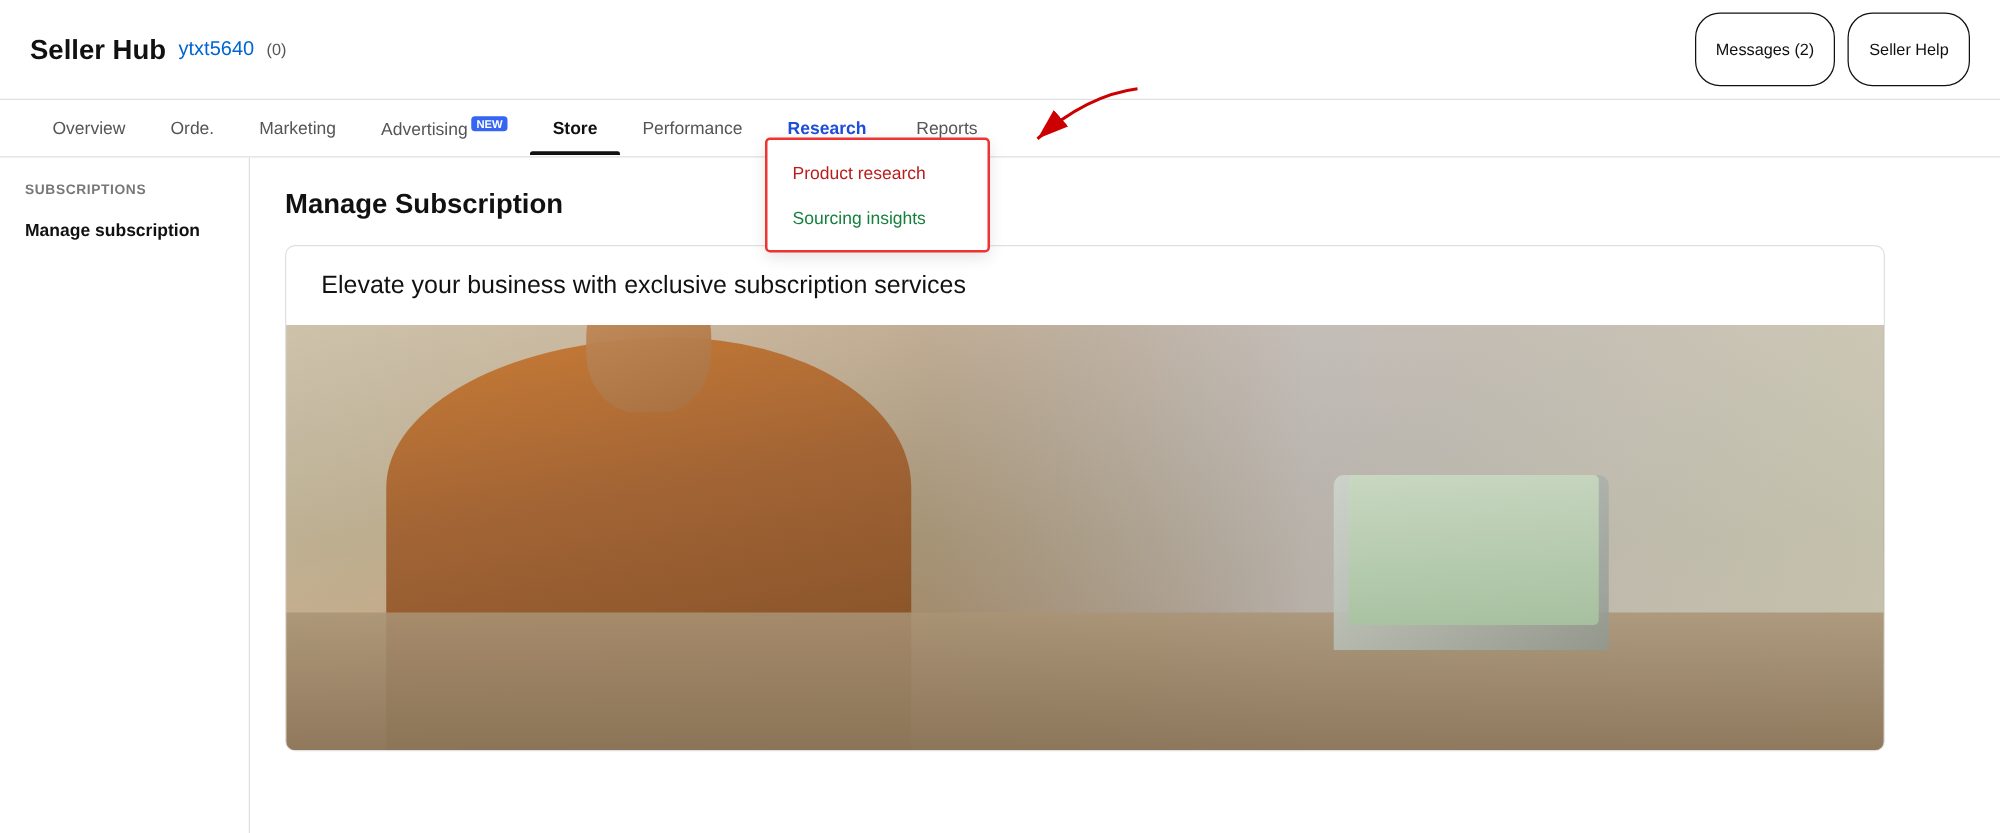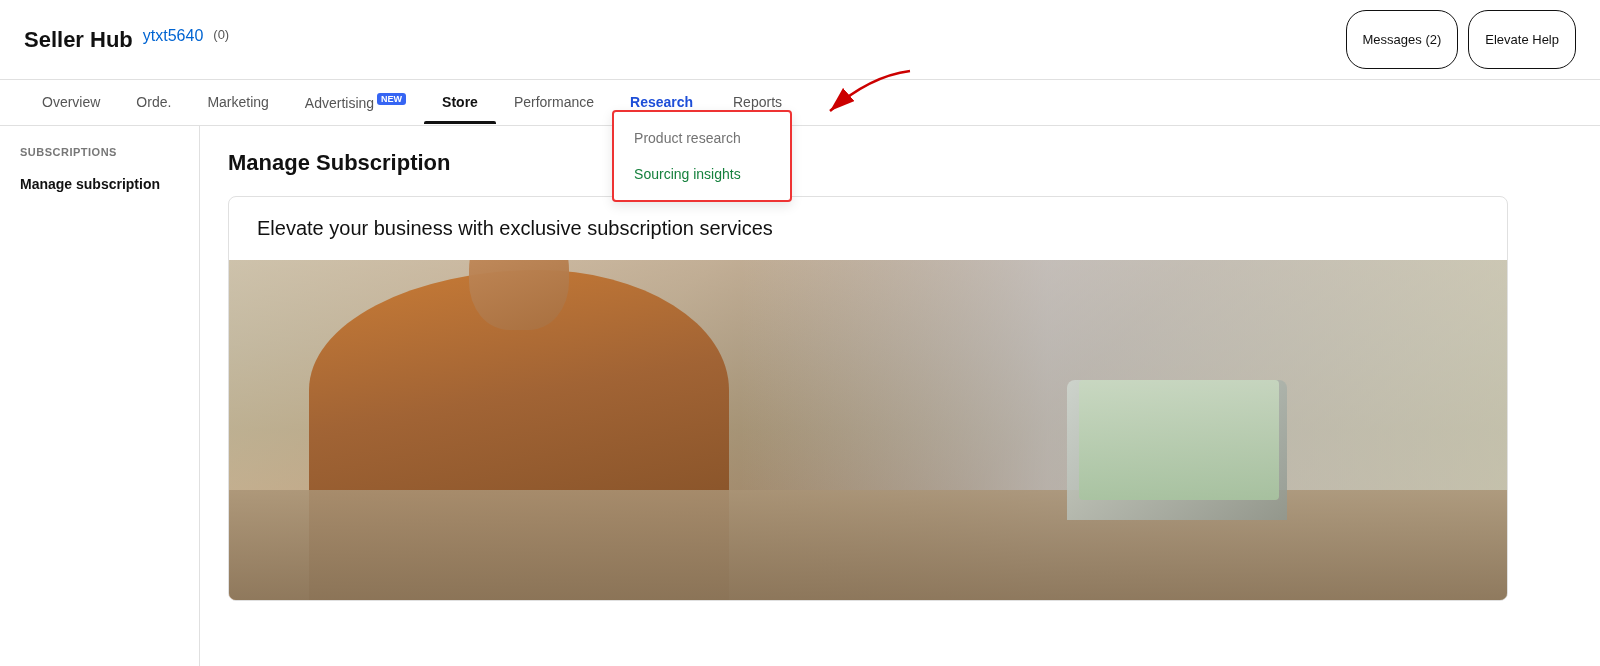--- a/index.html
+++ b/index.html
@@ -6,21 +6,21 @@
     body { font-family: -apple-system, BlinkMacSystemFont, 'Segoe UI', Arial, sans-serif; background: #fff; color: #111; font-size: 14px; }
 
     
     .top-bar {
       display: flex;
       align-items: center;
       justify-content: space-between;
       padding: 10px 24px;
       border-bottom: 1px solid #e0e0e0;
     }
-    .top-bar-left { display: flex; align-items: flex-start; gap: 10px; }
+    .top-bar-left { display: flex; align-items: center; gap: 10px; }
     .site-title { font-size: 22px; font-weight: 700; color: #111; }
     .user-link { font-size: 16px; color: #0064d2; text-decoration: none; }
     .notification-count { font-size: 13px; color: #555; }
     .top-bar-right { display: flex; gap: 10px; }
     .top-btn {
       border: 1.5px solid #111;
       background: #fff;
       border-radius: 20px;
       padding: 21px 16px;
       font-size: 13px;
@@ -79,21 +79,21 @@
       min-width: 180px;
       padding: 8px 0;
     }
     .dropdown-item {
       padding: 10px 20px;
       font-size: 14px;
       color: #15803d;
       cursor: pointer;
       display: block;
     }
-    .dropdown-item.highlighted { color: #737373; font-weight: 500; }
+    .dropdown-item.highlighted { color: #b91c1c; font-weight: 500; }
 
     
     .nav-research-wrapper {
       position: relative;
       display: inline-block;
     }
 
     
     .arrow-annotation {
       position: absolute;
@@ -176,21 +176,21 @@
 <body>
 
 <div class="top-bar">
   <div class="top-bar-left">
     <span class="site-title">Seller Hub</span>
     <a class="user-link">ytxt5640</a>
     <span class="notification-count">(0)</span>
   </div>
   <div class="top-bar-right">
     <button class="top-btn">Messages (2)</button>
-    <button class="top-btn">Elevate Help</button>
+    <button class="top-btn">Seller Help</button>
   </div>
 </div>
 
 <div class="nav-bar">
   <a class="nav-item">Overview</a>
   <a class="nav-item">Orde.</a>
   <a class="nav-item">Marketing</a>
   <a class="nav-item">
     <span>Advertising</span><span class="badge-new">NEW</span>
   </a>

